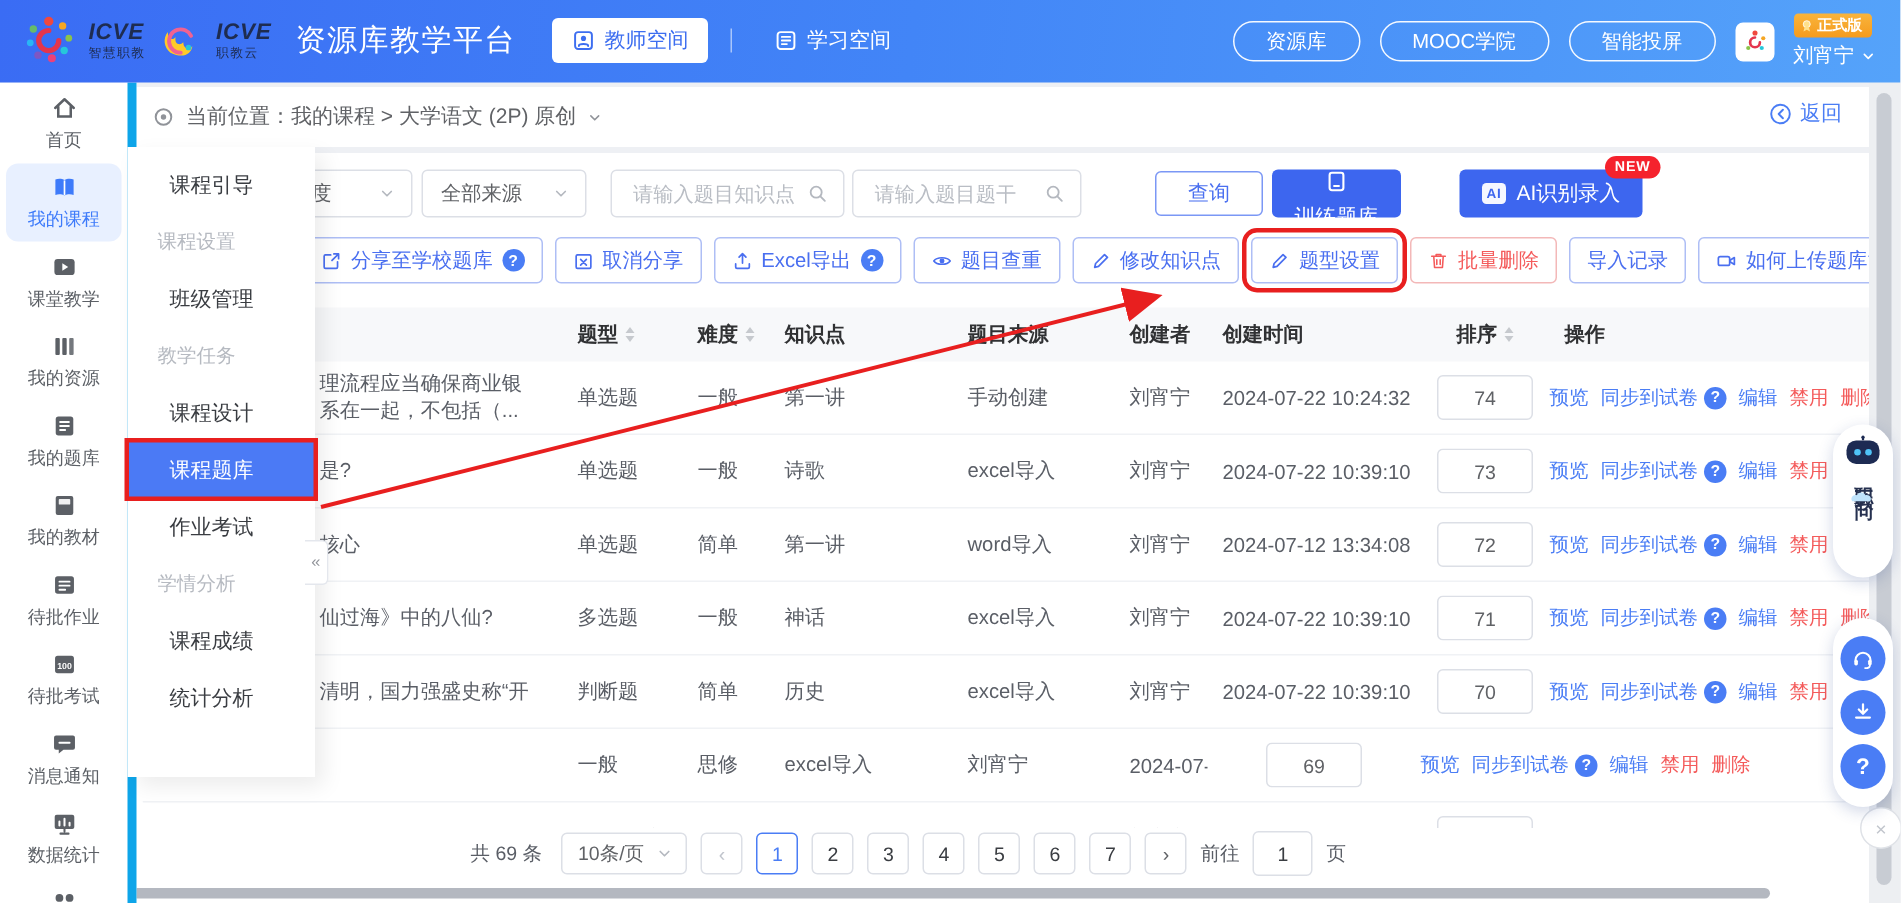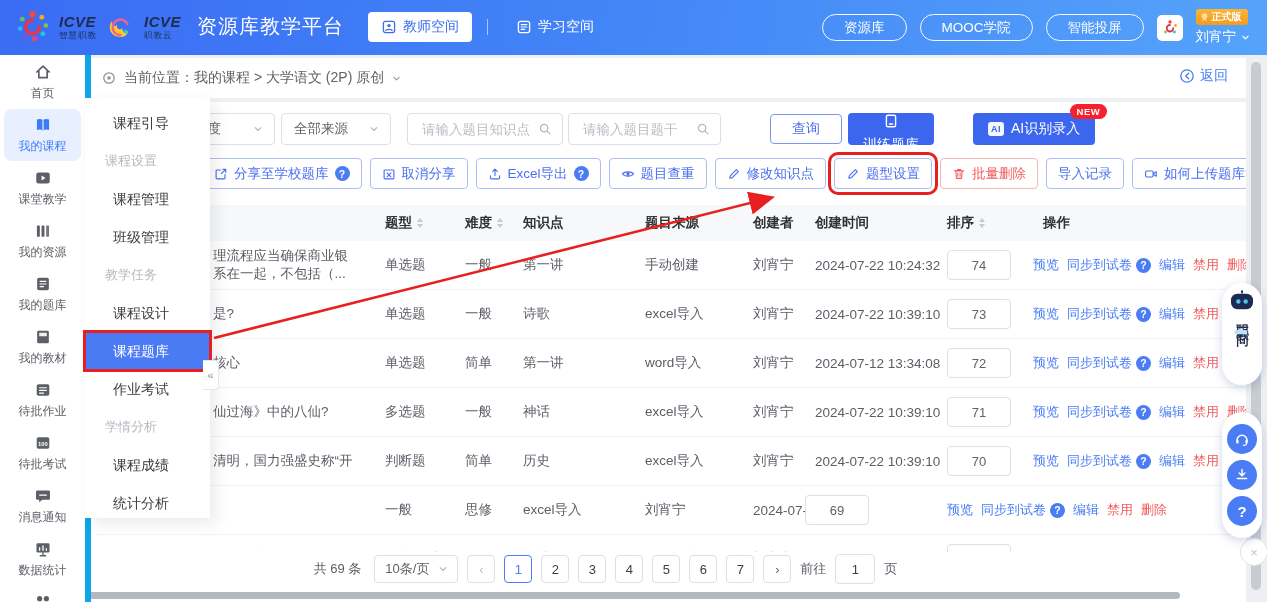--- a/index.html
+++ b/index.html
@@ -103,21 +103,21 @@
   .th-cell{padding-left:10px;display:flex;align-items:center;gap:4px;}
   .sorter{display:inline-flex;flex-direction:column;gap:2px;margin-left:1px;cursor:pointer;}
   .cu{width:0;height:0;border-left:3.5px solid transparent;border-right:3.5px solid transparent;
     border-bottom:4px solid #c6c9ce;}
   .cd{width:0;height:0;border-left:3.5px solid transparent;border-right:3.5px solid transparent;
     border-top:4px solid #c6c9ce;}
   .tbody{position:absolute;left:10px;top:139px;width:1160px;height:311px;overflow:hidden;}
   .tr{height:48px;border-bottom:1px solid #f0f2f5;font-size:13.5px;color:#5a5e66;}
   .td{padding-left:10px;white-space:nowrap;overflow:hidden;}
   .col-question{padding-left:118px;white-space:pre-line;line-height:18px;}
-  .col-sort{display:flex;padding-left:0;}
+  .col-sort{display:flex;justify-content:center;padding-left:0;}
   .sort-input{width:58px;height:26px;border:1px solid #dcdfe6;border-radius:4px;text-align:center;
     color:#606266;font-size:13px;font-family:inherit;outline:none;}
   .col-ops{display:flex;gap:8px;align-items:center;padding-left:0;font-size:13px;overflow:visible;}
   .op{cursor:pointer;white-space:nowrap;text-decoration:none;}
   .op.blue{color:#4a7df5;}
   .op.red{color:#f45b5b;}
   .col-ops .help-dot{margin-left:-4px;}
 
   .pagination{position:absolute;left:0;top:452px;width:100%;display:flex;justify-content:center;
     align-items:center;gap:9px;color:#5a5e66;font-size:13px;padding-right:120px;box-sizing:border-box;}
@@ -729,21 +729,20 @@
       <button class="pg-arrow next">›</button>
       <span>前往</span>
       <input class="goto-input" value="1" style="">
       <span>页</span>
     </div>
   </main>
 
   <nav class="submenu">
       <div class="sm-item">课程引导</div>
       <div class="sm-section">课程设置</div>
-      <div class="sm-item">课程管理</div>
       <div class="sm-item">班级管理</div>
       <div class="sm-section">教学任务</div>
       <div class="sm-item">课程设计</div>
       <div class="sm-item active annotated">课程题库</div>
       <div class="sm-item">作业考试</div>
       <div class="sm-section">学情分析</div>
       <div class="sm-item">课程成绩</div>
       <div class="sm-item">统计分析</div>
     </nav>
   <div class="collapse-handle">«</div>

